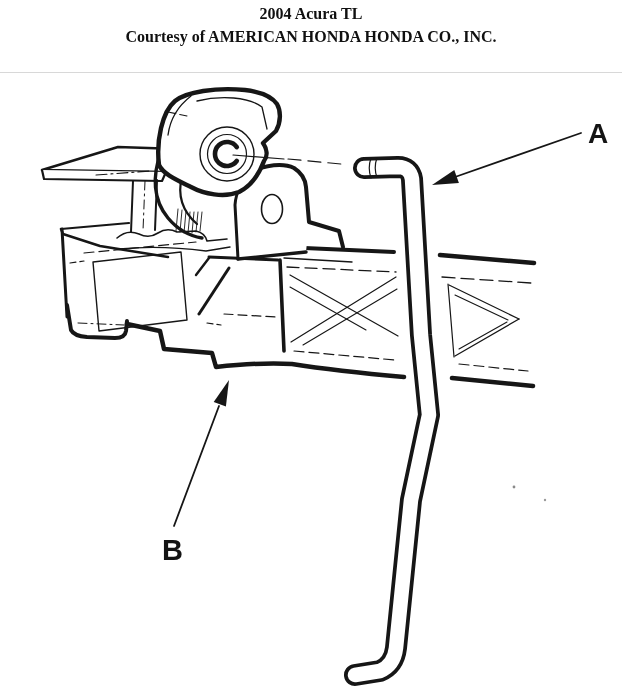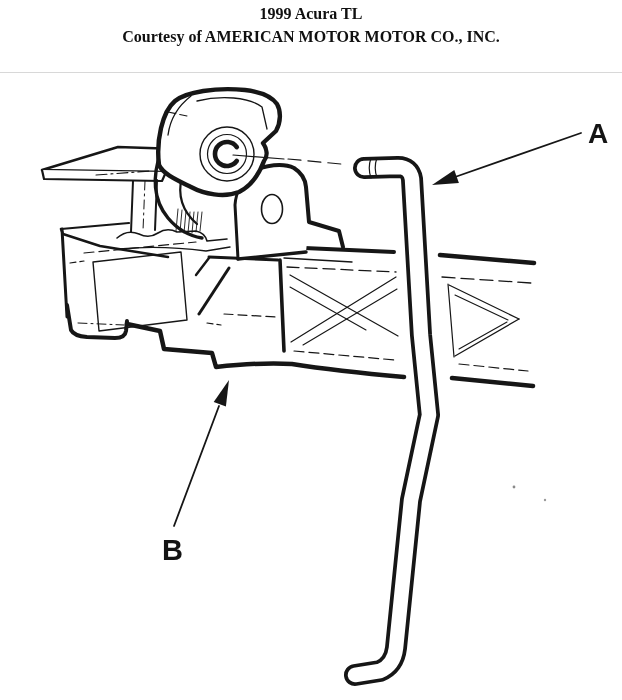--- a/index.html
+++ b/index.html
@@ -10,22 +10,22 @@
   .header div{white-space:nowrap;}
   .separator{position:absolute;top:72px;left:0;width:622px;height:1px;
              background:#d8d8d8;}
   .diagram{position:absolute;top:0;left:0;width:622px;height:700px;}
   .callout{font-family:"Liberation Sans",sans-serif;font-weight:bold;fill:#141414;}
 </style>
 </head>
 <body>
 
 <div class="header">
-  <div>1999 Acura TL</div>
-  <div>Courtesy of AMERICAN MOTOR MOTOR CO., INC.</div>
+  <div>2004 Acura TL</div>
+  <div>Courtesy of AMERICAN HONDA HONDA CO., INC.</div>
 </div>
 
 <div class="separator"></div>
 
 <svg class="diagram" viewBox="0 0 622 700" xmlns="http://www.w3.org/2000/svg">
   <g stroke="#161616" fill="none" stroke-linecap="round" stroke-linejoin="round">
 
     <g>
 
       <path d="M42,170 L118,147 L178,149 L166,172 Z" stroke-width="2.6" fill="#ffffff"></path>

